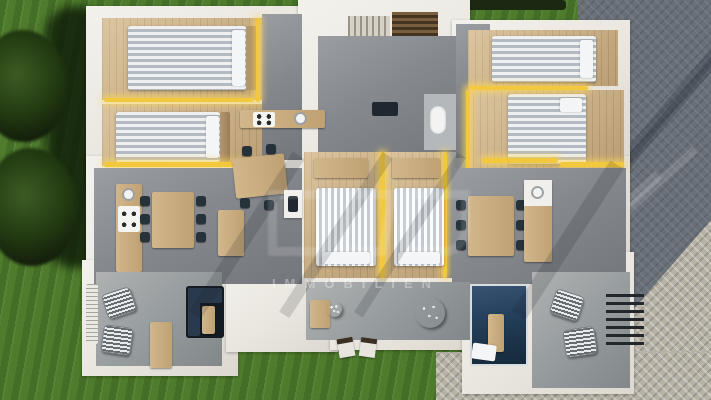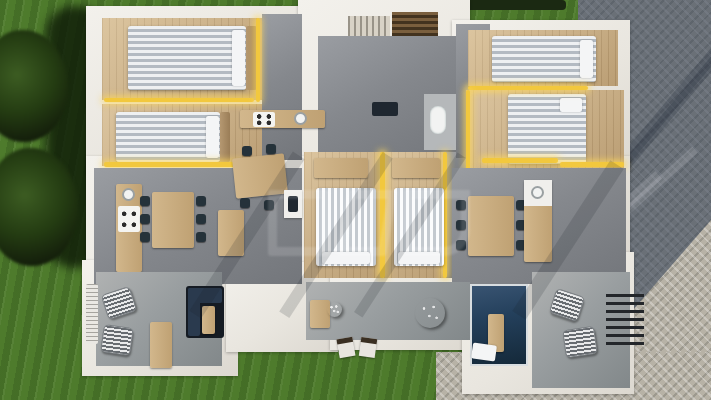--- a/index.html
+++ b/index.html
@@ -198,14 +198,15 @@
   <div class="abs shadow-strip" style="left:240px;top:140px;width:14px;height:190px;transform:rotate(33deg)"></div>
   <div class="abs shadow-strip" style="left:330px;top:140px;width:12px;height:190px;transform:rotate(33deg)"></div>
   <div class="abs shadow-strip" style="left:405px;top:140px;width:10px;height:190px;transform:rotate(33deg)"></div>
   <div class="abs shadow-strip" style="left:560px;top:150px;width:16px;height:180px;transform:rotate(33deg)"></div>
 
   <div class="abs wm-logo" style="left:268px;top:190px;height:66px">
     <div class="wm-glyph" style="width:44px"></div>
     <div class="wm-glyph" style="width:32px;transform:skewX(-10deg)"></div>
     <div class="wm-glyph" style="width:48px;border-radius:0 0 40% 0"></div>
   </div>
+  <div class="abs wm-text" style="left:245px;top:276px;width:222px">IMMOBILIEN</div>
 
 </div>
 
 </body></html>

